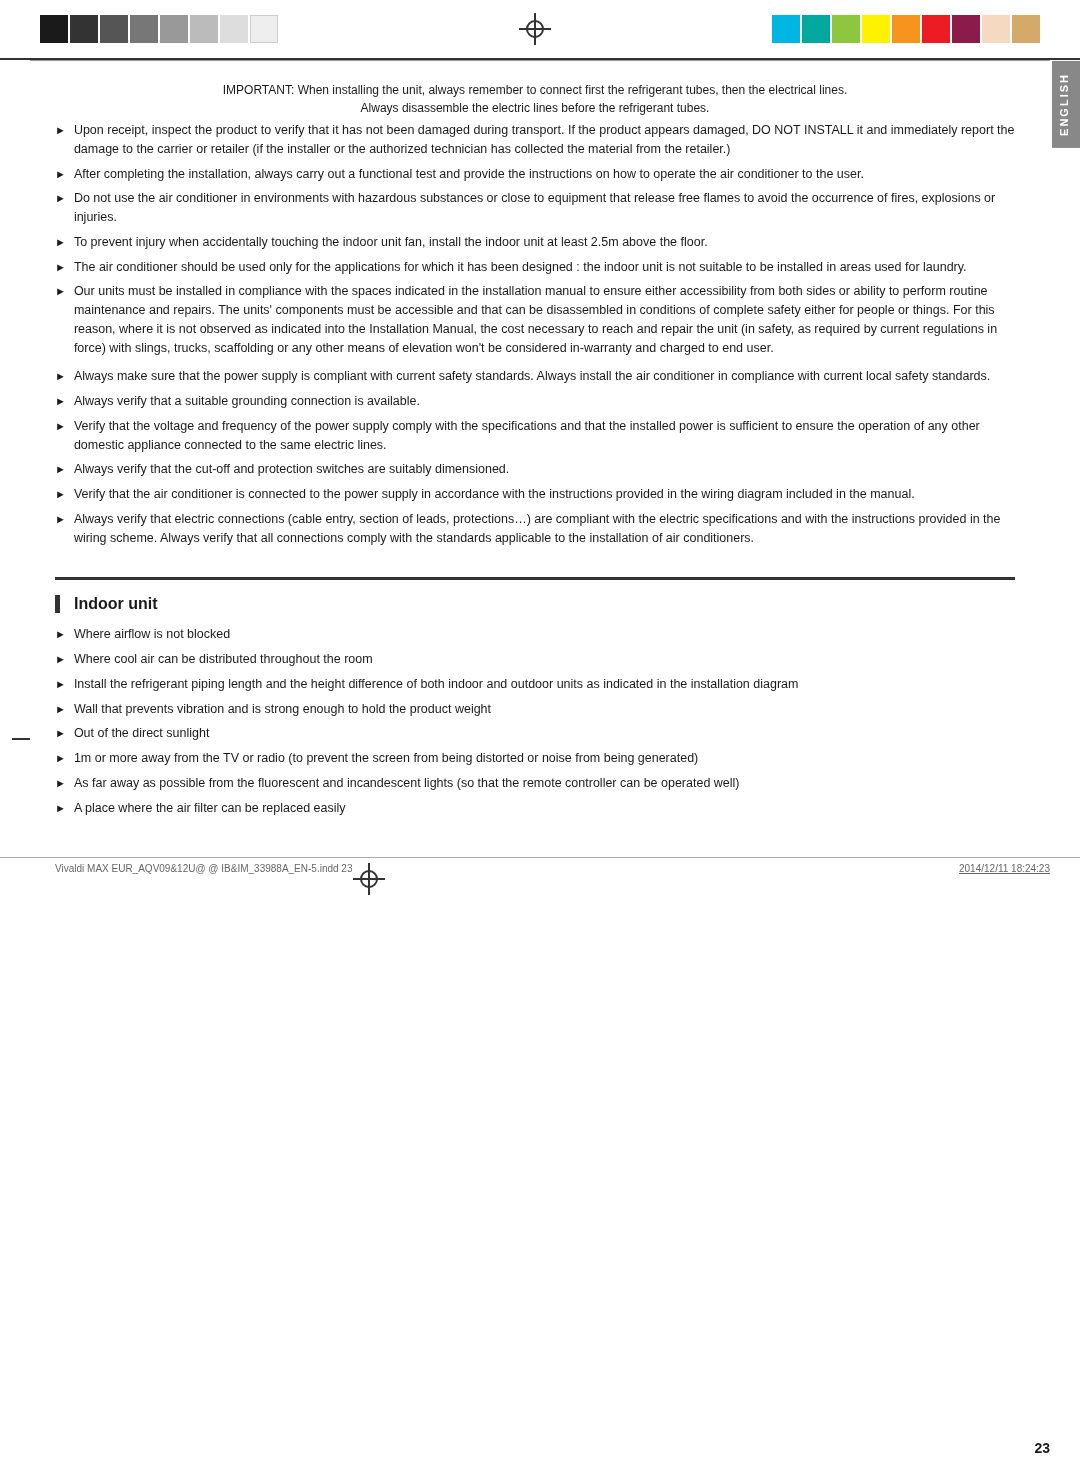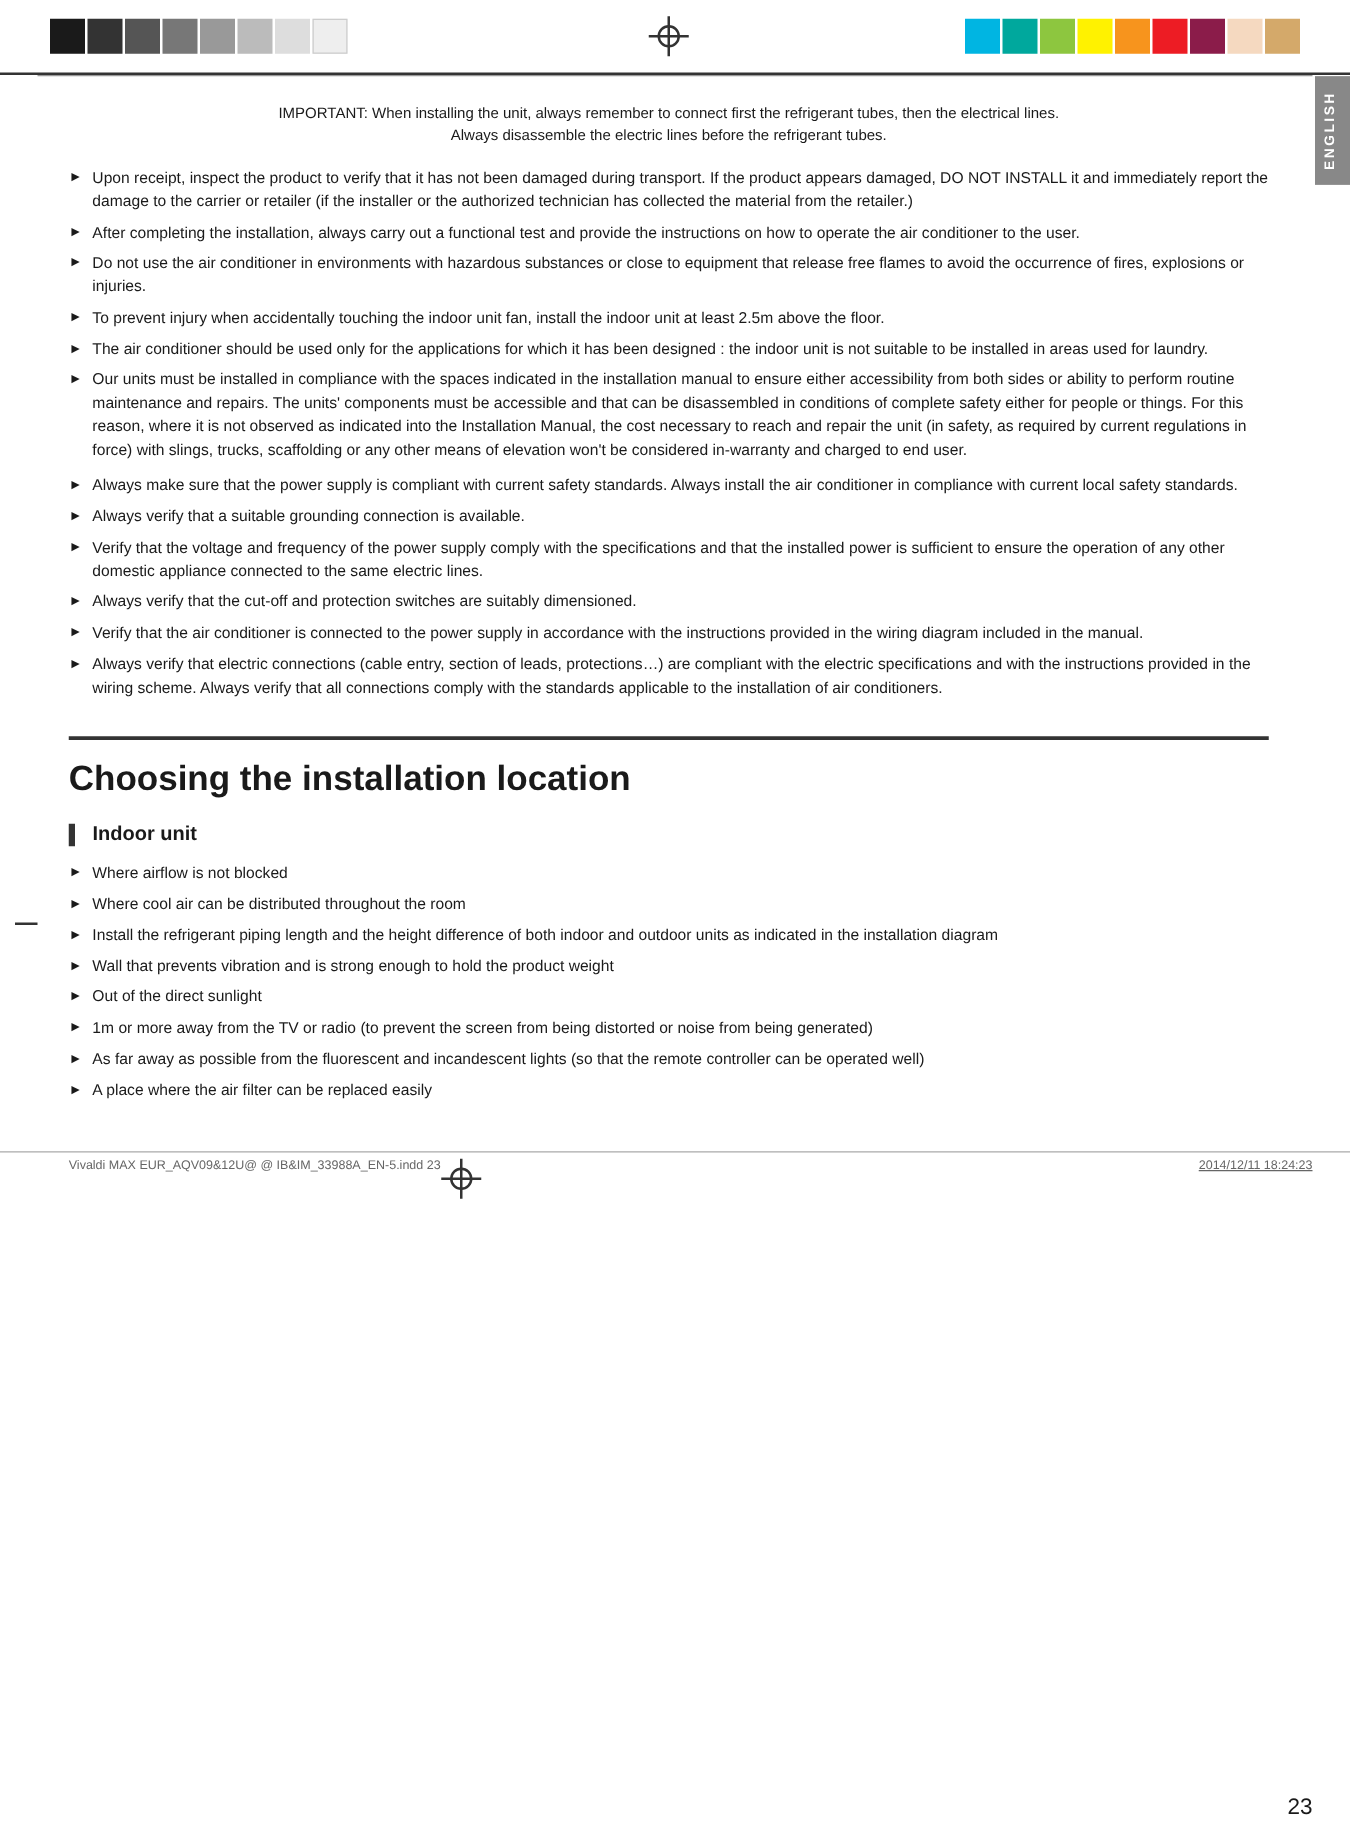--- a/index.html
+++ b/index.html
@@ -126,21 +126,21 @@
     .section-heading {
       font-size: 15px;
       font-weight: bold;
       border-bottom: 2px solid #333;
       padding-bottom: 4px;
       margin-bottom: 10px;
     }
 
     .important-text {
       font-size: 12px;
-      margin-bottom: 16px;
+      margin-bottom: 4px;
       text-align: center;
       line-height: 1.5;
     }
 
     .bullet-list {
       list-style: none;
       padding: 0;
       margin: 0 0 10px 0;
     }
 
@@ -191,22 +191,22 @@
       font-weight: bold;
       border-left: 5px solid #333;
       padding-left: 14px;
       margin-bottom: 12px;
     }
 
     .page-number {
       position: absolute;
       right: 30px;
       bottom: 20px;
-      font-size: 18px;
-      font-weight: normal;
+      font-size: 14px;
+      font-weight: bold;
       margin-top: 25px;
     }
 
     .footer-left {
       font-size: 10px;
       color: #666;
     }
 
     .footer-right {
       margin-left: auto;
@@ -383,21 +383,20 @@
           <span class="text">Verify that the air conditioner is connected to the power supply in accordance with the instructions provided in the wiring diagram included in the manual.</span>
         </li>
         <li>
           <span class="arrow">►</span>
           <span class="text">Always verify that electric connections (cable entry, section of leads, protections…) are compliant with the electric specifications and with the instructions provided in the wiring scheme. Always verify that all connections comply with the standards applicable to the installation of air conditioners.</span>
         </li>
       </ul>
     </div>
 
     <div class="big-section">
-      <h1 class="big-section-title">Choosing the installation location</h1>
 
       <div>
         <div class="indoor-unit-heading">Indoor unit</div>
 
         <ul class="bullet-list">
           <li>
             <span class="arrow">►</span>
             <span class="text">Where airflow is not blocked</span>
           </li>
           <li>

